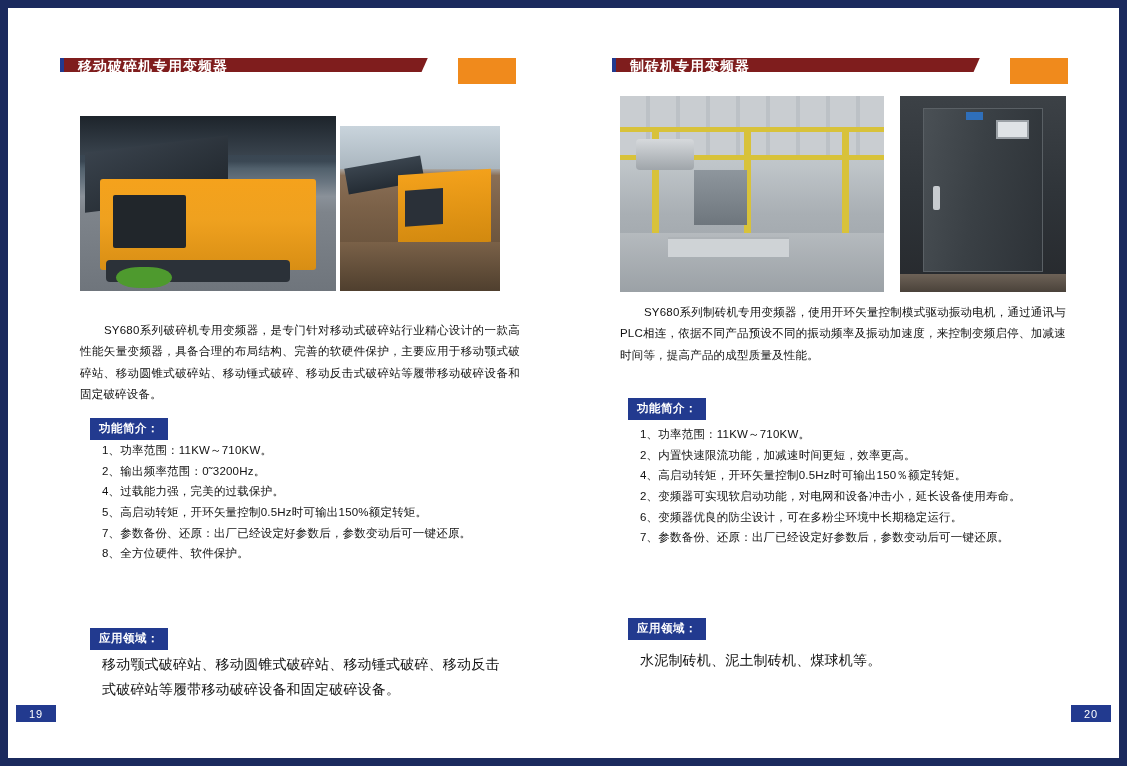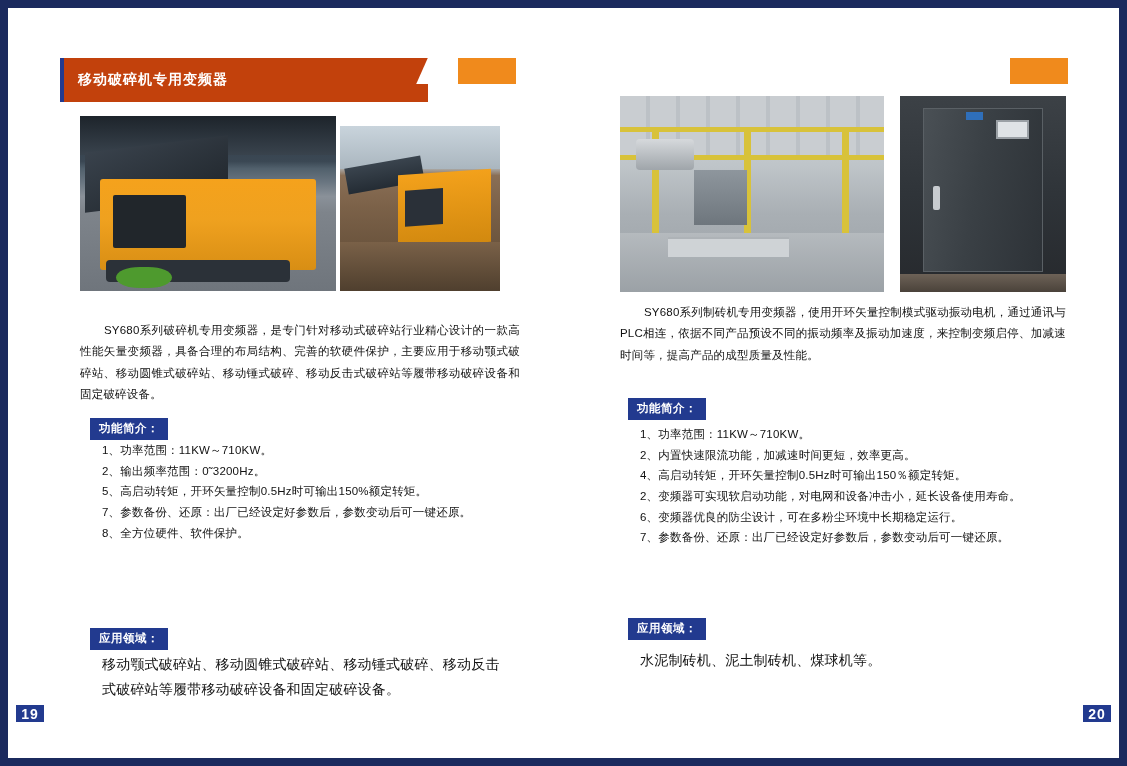--- a/index.html
+++ b/index.html
@@ -35,24 +35,24 @@
 
   
   .banner {
     position: absolute;
     height: 26px;
     display: block;
   }
   .banner .bar-blue {
     position: absolute;
     left: 0; top: 0;
-    height: 44px;
-    background: #c2410c;
+    height: 14px;
+    background: #7f1d1d;
     display: flex;
-    align-items: center;
+    align-items: flex-start;
   }
   .banner .bar-blue::before {
     content: "";
     position: absolute;
     left: 0; top: 0; bottom: 0;
     width: 4px;
     background: #223a8f;
   }
   .banner .title {
     color: #ffffff;
@@ -120,29 +120,28 @@
     font-size: 14px;
     line-height: 1.8;
     color: #111;
     letter-spacing: 0.2px;
   }
 
   
   .pagenum {
     position: absolute;
     bottom: 36px;
-    width: 28px; height: 17px;
+    width: 40px; height: 17px;
     background: #223a8f;
     color: #fff;
-    font-size: 14px;
+    font-size: 11px;
     display: flex;
     align-items: center;
     justify-content: center;
     letter-spacing: 1px;
-    font-weight: bold;
   }
   .pagenum-left  { left: 8px; }
   .pagenum-right { right: 8px; }
 
   
   .ph-crusher1 {
     background:
       linear-gradient(#2f3a46 0%, #3b4854 26%, #51606c 30%, #6a7681 38%, #8a9199 46%, #7e848b 55%, #6f757c 100%);
   }
   .ph-crusher1 .machine {
@@ -292,38 +291,42 @@
     </div>
 
     <div class="para" style="left:72px; top:312px; width:440px;"><span class="indent"></span><span>SY680系列破碎机专用变频器，是专门针对移动式破碎站行业精心设计的一款高性能矢量变频器，具备合理的布局结构、完善的软硬件保护，主要应用于移动颚式破碎站、移动圆锥式破碎站、移动锤式破碎、移动反击式破碎站等履带移动破碎设备和固定破碎设备。</span></div>
 
     <div class="chip" style="left:82px; top:410px;">
       <span>功能简介：</span>
     </div>
     <div class="list wrap" style="left:94px; top:432px; width:412px;">
       <div class="li">1、功率范围：11KW～710KW。</div>
       <div class="li">2、输出频率范围：0˜3200Hz。</div>
+      <div class="li">4、过载能力强，完美的过载保护。</div>
       <div class="li">5、高启动转矩，开环矢量控制0.5Hz时可输出150%额定转矩。</div>
       <div class="li">7、参数备份、还原：出厂已经设定好参数后，参数变动后可一键还原。</div>
       <div class="li">8、全方位硬件、软件保护。</div>
     </div>
 
     <div class="chip" style="left:82px; top:620px;">
       <span>应用领域：</span>
     </div>
     <div class="app-text" style="left:94px; top:644px; width:400px;">移动颚式破碎站、移动圆锥式破碎站、移动锤式破碎、移动反击式破碎站等履带移动破碎设备和固定破碎设备。</div>
 
     <div class="pagenum pagenum-left">
       <span>19</span>
     </div>
   </div>
 
   <div class="page-half page-right">
 
     <div class="banner" style="left:48px; top:50px; width:456px;">
+      <div class="bar-blue" style="width:368px;">
+        <span class="title">制砖机专用变频器</span>
+      </div>
       <div class="slash" style="left:362px;"></div>
       <div class="slash" style="left:382px;"></div>
       <div class="bar-orange" style="left:398px; width:58px;"></div>
     </div>
 
     <div class="photo ph-factory" style="left:56px; top:88px; width:264px; height:196px;">
       <div class="ceiling"></div>
       <div class="beam b1"></div>
       <div class="beam b2"></div>
       <div class="col c1"></div>

